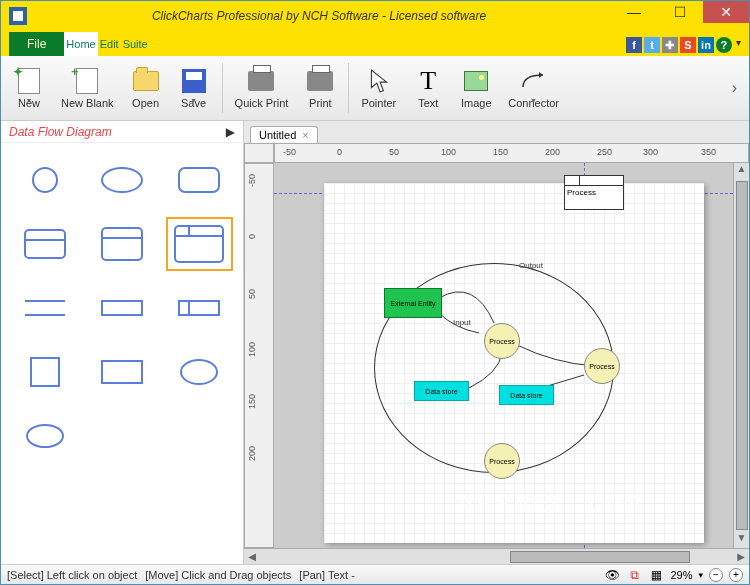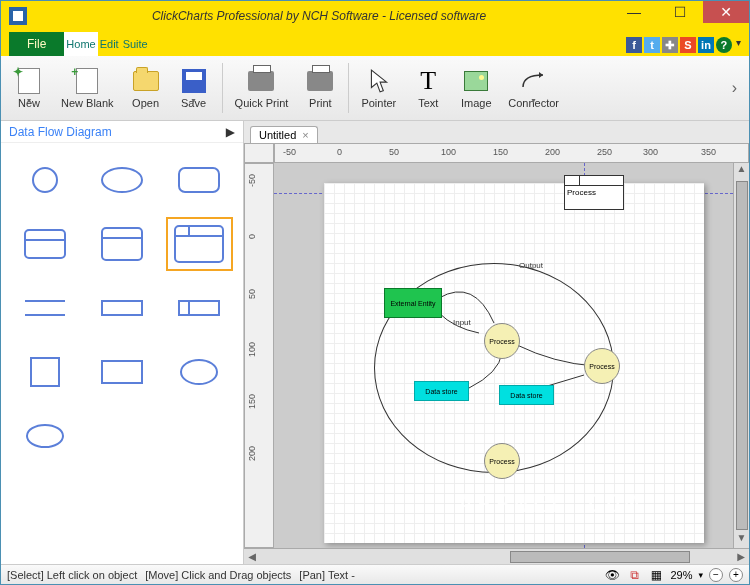--- a/index.html
+++ b/index.html
@@ -37,21 +37,21 @@
 .tool-sep { width: 1px; height: 50px; background: #ccc; margin: 0 4px; }
 .dropdown-marker { position: absolute; bottom: -10px; font-size: 8px; color: #666; }
 .chevron-right { margin-left: auto; padding: 0 8px; color: #666; font-size: 16px; }
 
 
 .main-area { display: flex; height: 443px; }
 
 
 .sidebar { width: 243px; background: #fff; border-right: 1px solid #ccc; }
 .sidebar-header { height: 22px; display: flex; align-items: center; padding: 0 8px; border-bottom: 1px solid #eee; }
-.sidebar-title { font-size: 12px; color: #3b82f6; }
+.sidebar-title { font-size: 12px; color: #ef4444; font-style: italic; }
 .sidebar-arrow { margin-left: auto; color: #333; font-size: 12px; }
 .shape-grid { padding: 10px; display: grid; grid-template-columns: repeat(3, 1fr); gap: 10px; }
 .shape-cell { height: 54px; display: flex; align-items: center; justify-content: center; cursor: pointer; border: 2px solid transparent; }
 .shape-cell.selected { border-color: #f5a623; }
 .shape-svg { stroke: #5b7fd9; fill: none; stroke-width: 2; }
 
 
 .canvas-area { flex: 1; display: flex; flex-direction: column; background: #ccc; }
 .tab-strip { height: 22px; background: #e8e8e8; display: flex; align-items: flex-end; padding-left: 6px; }
 .doc-tab { background: #fff; border: 1px solid #aaa; border-bottom: none; padding: 2px 8px; font-size: 11px; display: flex; align-items: center; gap: 6px; border-radius: 3px 3px 0 0; }

